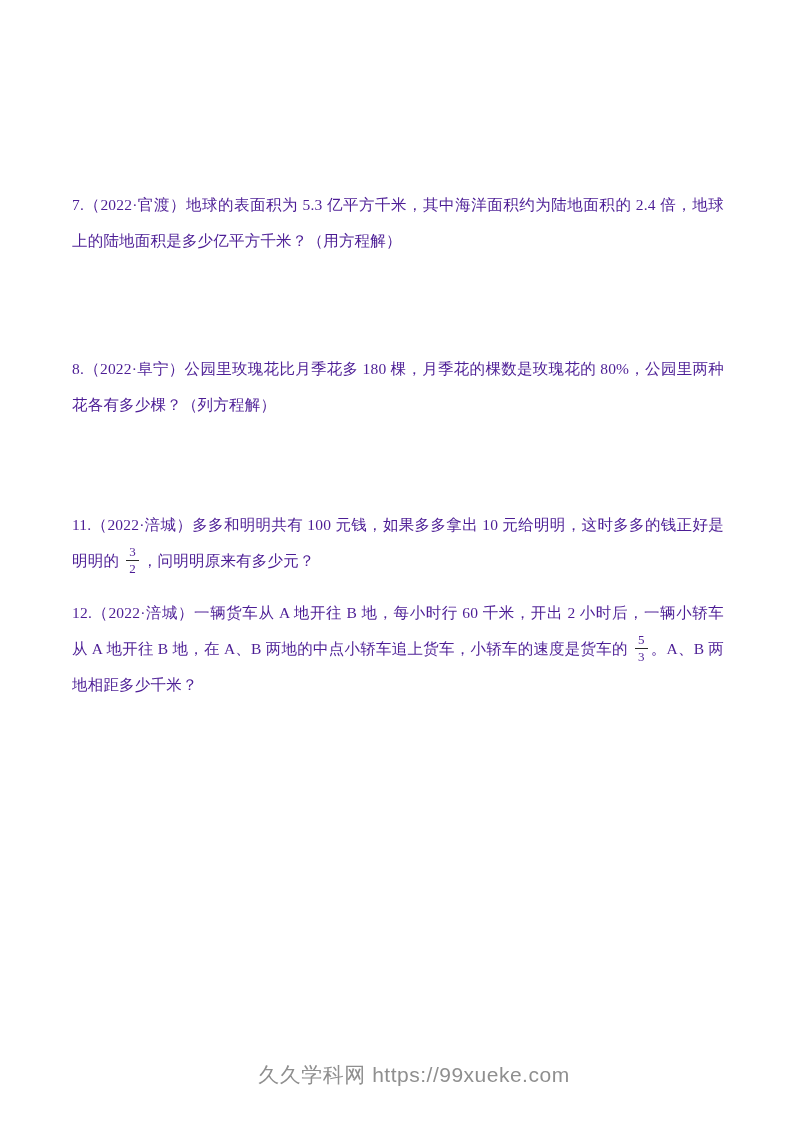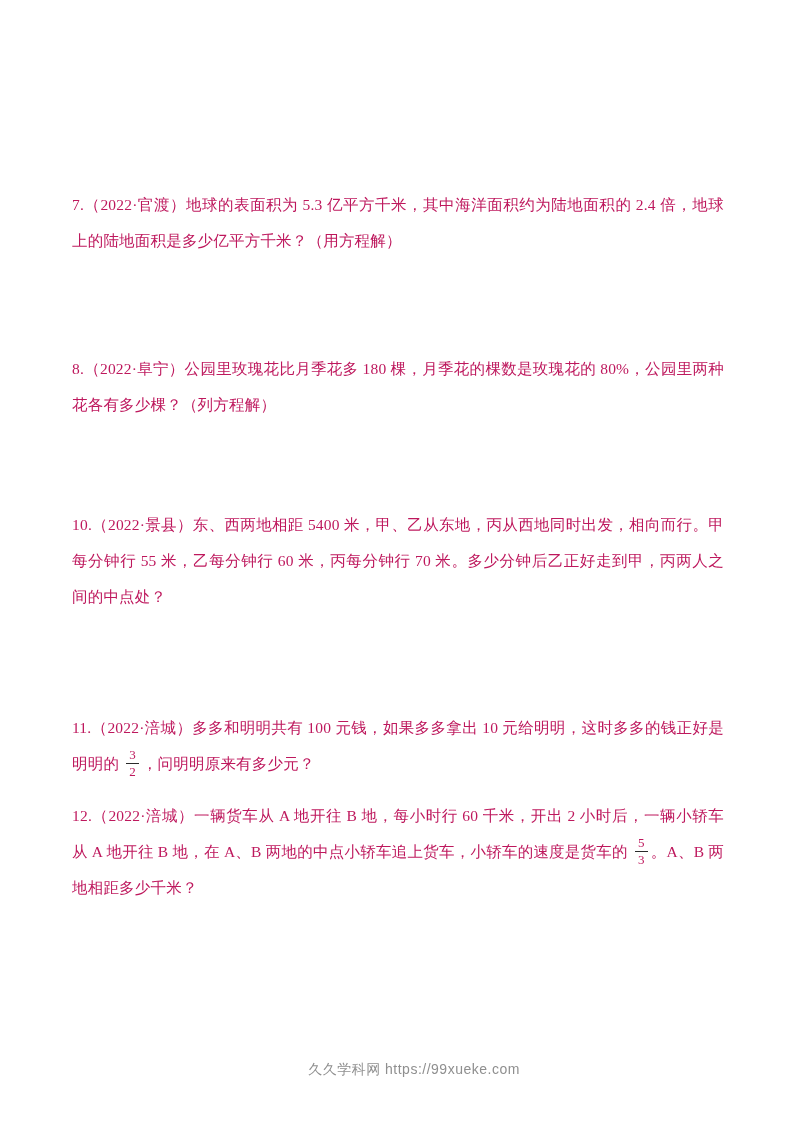--- a/index.html
+++ b/index.html
@@ -18,21 +18,21 @@
   .content {
     position: absolute;
     left: 72px;
     top: 187px;
     width: 652px;
   }
   .problem {
     margin: 0;
     font-size: 15.5px;
     line-height: 36px;
-    color: #be185d;
+    color: #4c1d95;
     text-align: justify;
     letter-spacing: 0.2px;
   }
   
   .problem-7  { margin-bottom: 92px; }
   .problem-8  { margin-bottom: 83px; }
   .problem-9  { margin-bottom: 84px; }
   .problem-10 { margin-bottom: 95px; }
   .problem-11 { margin-bottom: 16px; }
   .problem-12 { margin-bottom: 0; }
@@ -55,33 +55,32 @@
     display: block;
     padding-top: 1px;
   }
   .footer {
     position: absolute;
     left: 0;
     right: 0;
     top: 1061px;
     text-align: center;
     font-family: "Liberation Sans", "DejaVu Sans", sans-serif;
-    font-size: 14px;
+    font-size: 21px;
     color: #8f8f8f;
     letter-spacing: 0.5px;
     margin-left: 35px;
   }
 </style>
 </head>
 <body>
 
 <div class="page">
   <div class="content">
       <p class="problem problem-7">7.（2022·官渡）地球的表面积为 5.3 亿平方千米，其中海洋面积约为陆地面积的 2.4 倍，地球上的陆地面积是多少亿平方千米？（用方程解）</p>
       <p class="problem problem-9">8.（2022·阜宁）公园里玫瑰花比月季花多 180 棵，月季花的棵数是玫瑰花的 80%，公园里两种花各有多少棵？（列方程解）</p>
-      <p class="problem problem-10">10.（2022·景县）东、西两地相距 5400 米，甲、乙从东地，丙从西地同时出发，相向而行。甲每分钟行 55 米，乙每分钟行 60 米，丙每分钟行 70 米。多少分钟后乙正好走到甲，丙两人之间的中点处？</p>
       <p class="problem problem-11">11.（2022·涪城）多多和明明共有 100 元钱，如果多多拿出 10 元给明明，这时多多的钱正好是明明的 <span class="fraction"><span class="num">3</span><span class="den">2</span></span>，问明明原来有多少元？</p>
       <p class="problem problem-12">12.（2022·涪城）一辆货车从 A 地开往 B 地，每小时行 60 千米，开出 2 小时后，一辆小轿车从 A 地开往 B 地，在 A、B 两地的中点小轿车追上货车，小轿车的速度是货车的 <span class="fraction"><span class="num">5</span><span class="den">3</span></span>。A、B 两地相距多少千米？</p>
     </div>
   <div class="footer">
     <span>久久学科网 https://99xueke.com</span>
   </div>
 </div>
 
 </body></html>

